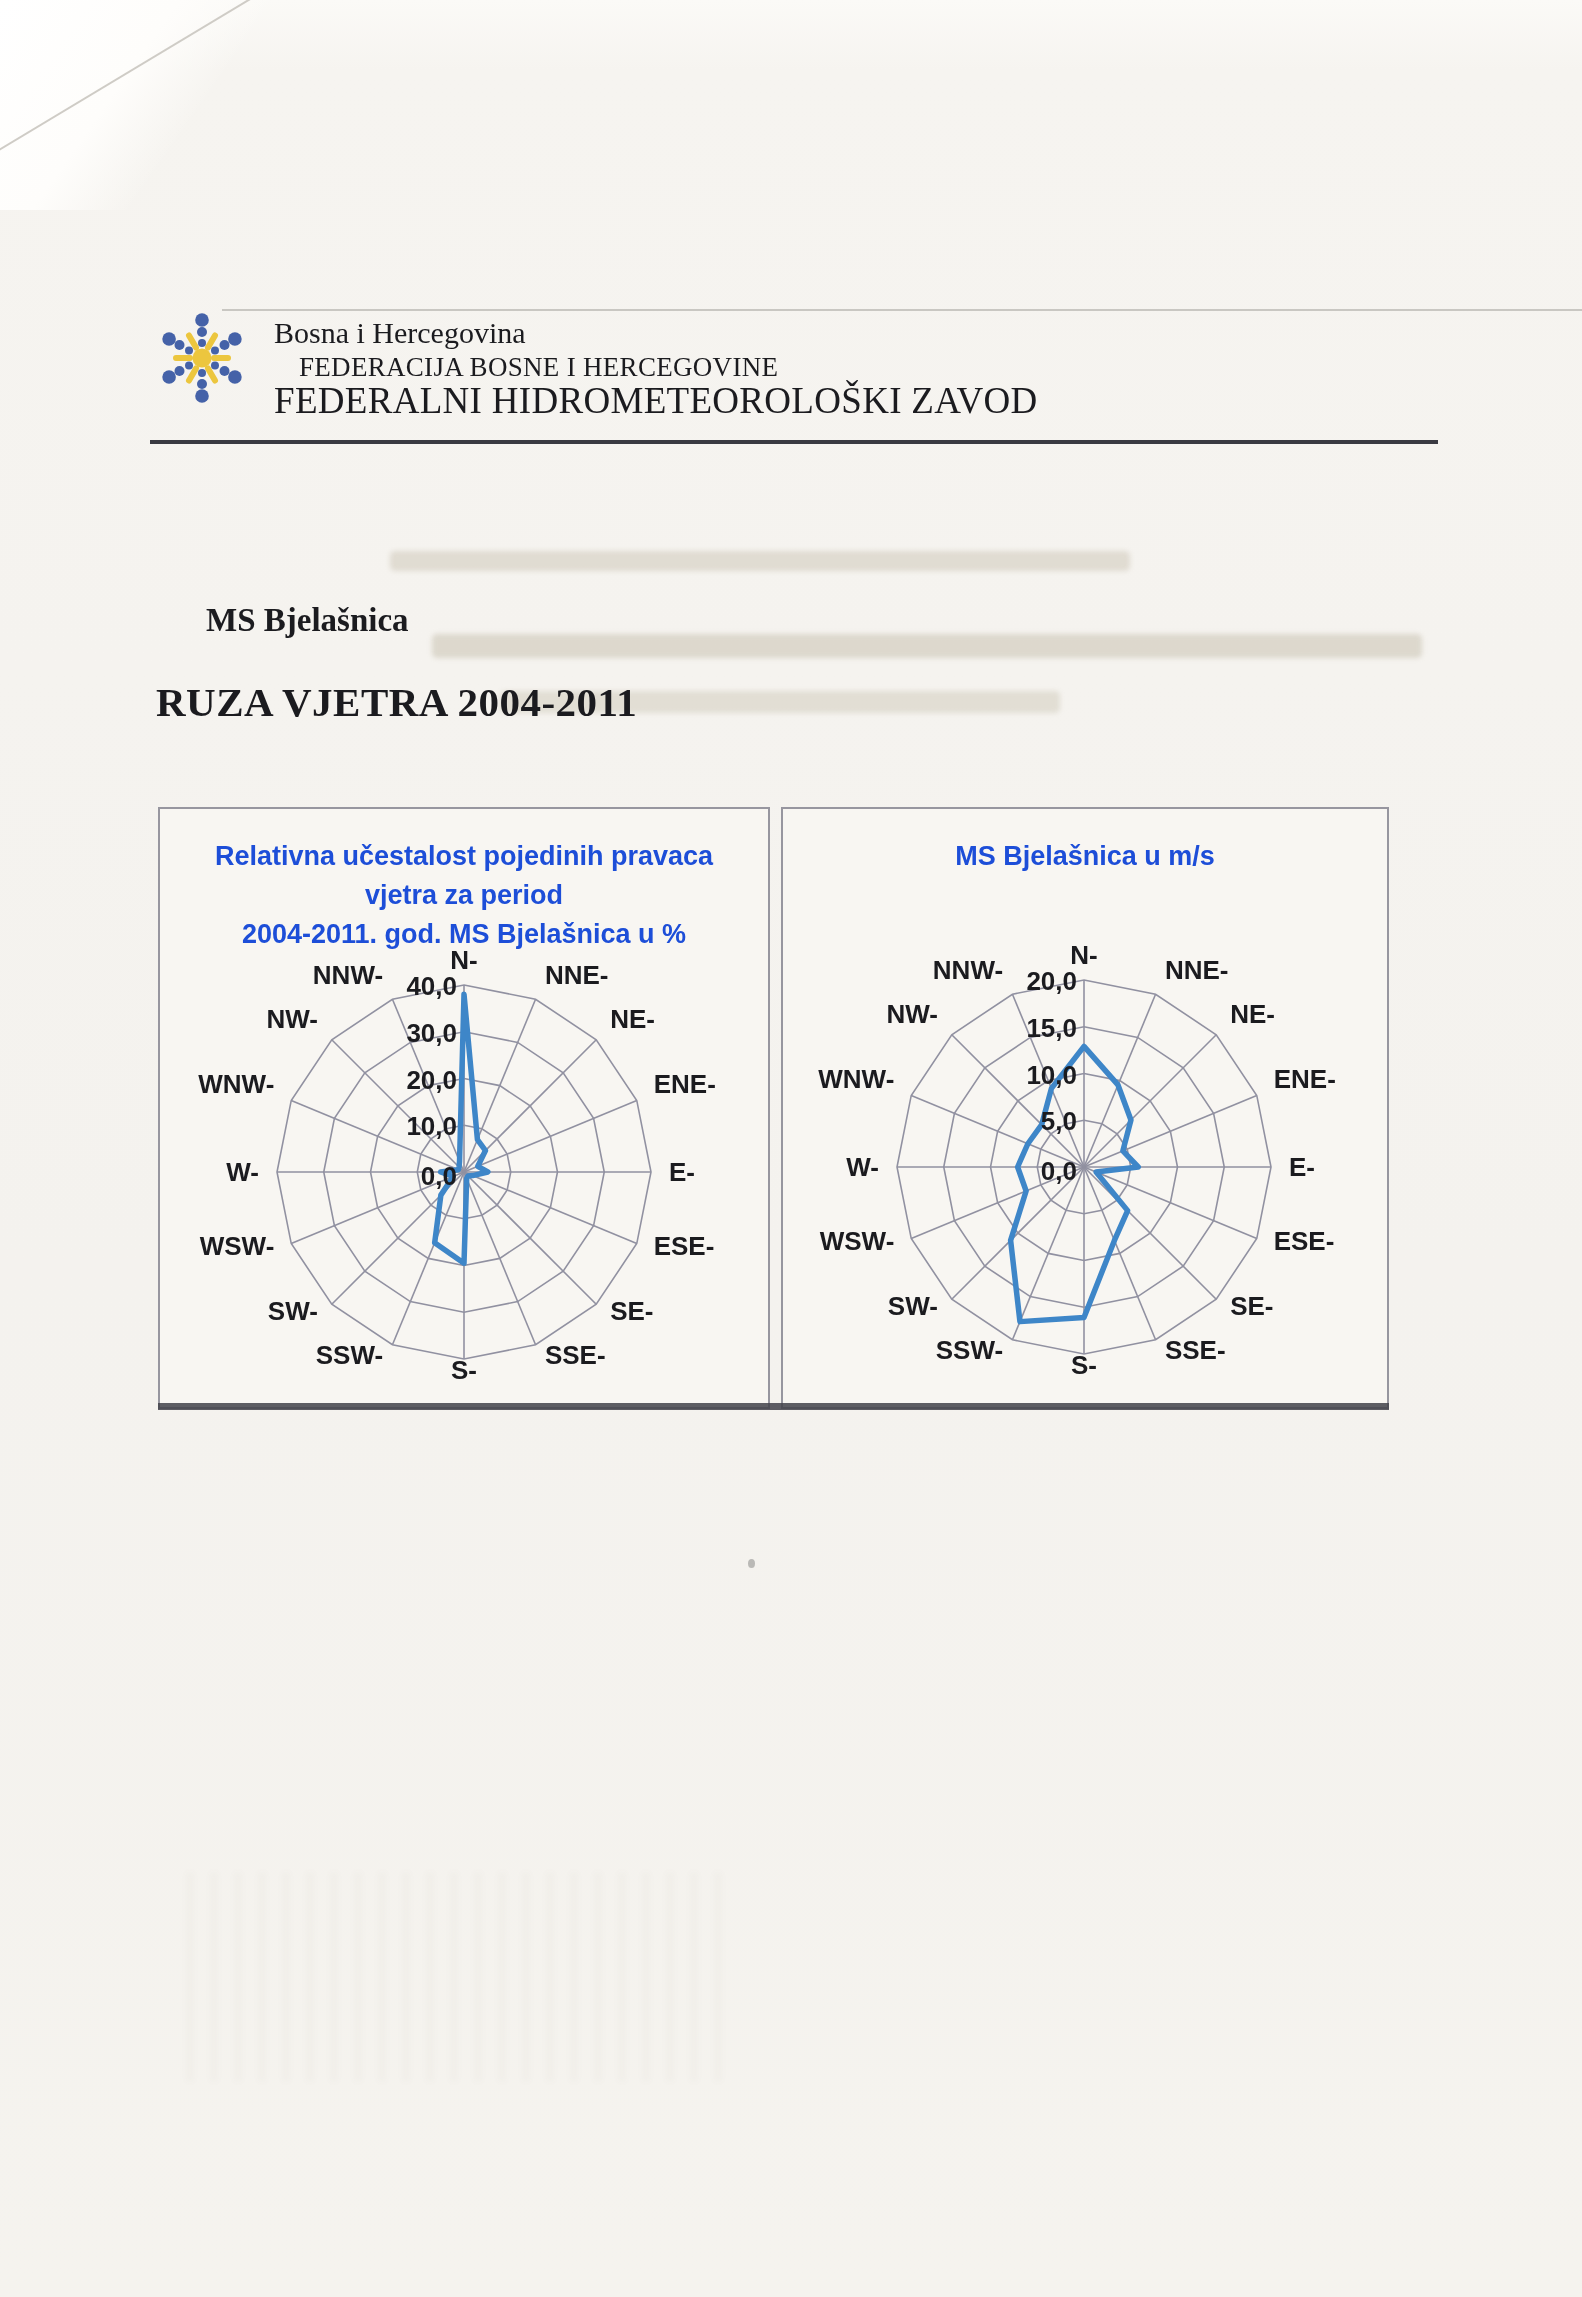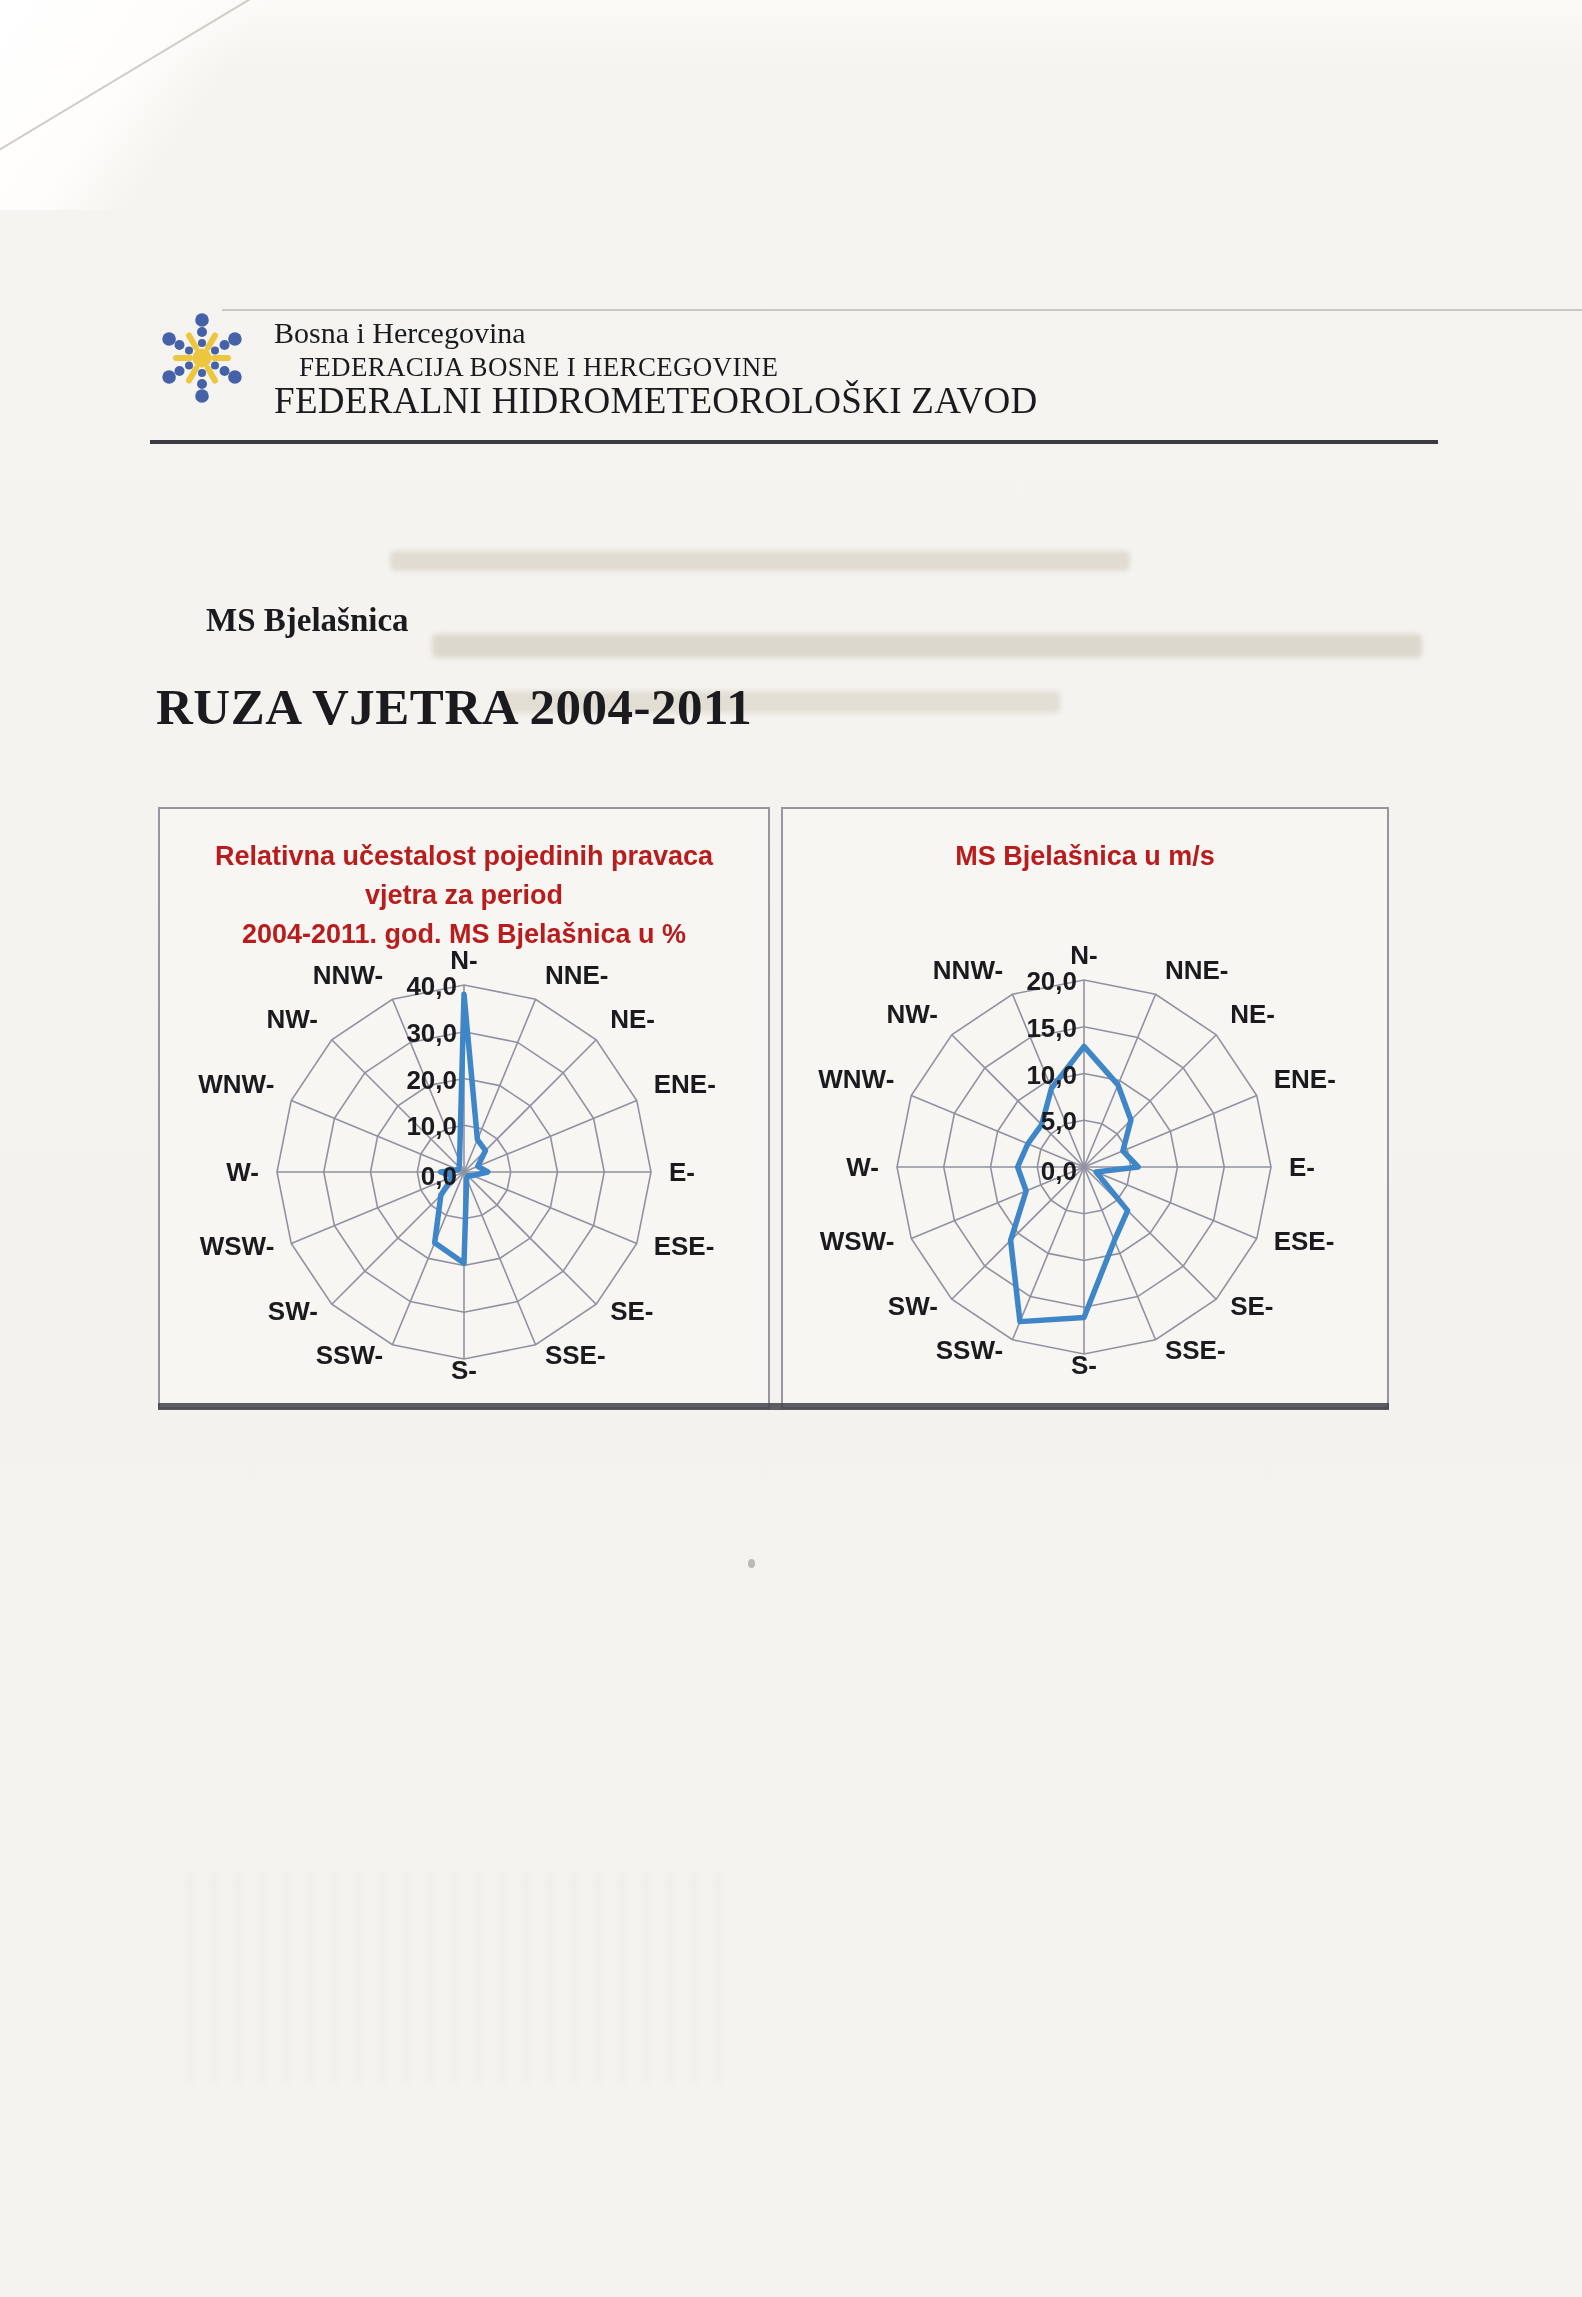--- a/index.html
+++ b/index.html
@@ -18,21 +18,21 @@
 
   .hdr{position:absolute;left:152px;top:308px;display:flex;gap:18px;}
   .logo-box{width:104px;height:96px;flex:0 0 auto;}
   .org{padding-top:8px;line-height:34px;}
   .org-1{font-size:30px;}
   .org-2{font-size:27px;letter-spacing:.3px;margin-left:25px;}
   .org-3{font-size:37px;font-weight:normal;letter-spacing:.3px;}
   .header-rule{position:absolute;left:150px;top:440px;width:1288px;height:3.5px;background:#3a3a42;}
 
   .station-title{position:absolute;left:158px;top:602px;font-size:33px;font-weight:bold;margin-left:48px;}
-  .report-title{position:absolute;left:156px;top:678px;font-size:51px;font-weight:bold;letter-spacing:.5px;}
+  .report-title{position:absolute;left:156px;top:678px;font-size:41px;font-weight:bold;letter-spacing:.5px;}
 
   
   .ghost{position:absolute;border-radius:5px;filter:blur(2.5px);}
   .ghost-1{left:390px;top:551px;width:740px;height:20px;background:rgba(158,148,118,.24);}
   .ghost-2{left:432px;top:634px;width:990px;height:24px;background:rgba(158,148,118,.28);}
   .ghost-3{left:500px;top:691px;width:560px;height:22px;background:rgba(158,148,118,.22);}
   .ghost-bars{left:170px;top:1872px;width:560px;height:210px;opacity:.05;filter:blur(3px);
     background:repeating-linear-gradient(90deg,rgba(120,110,90,0) 0 16px,rgba(120,110,90,.6) 16px 24px);}
   .ghost-blob-l{left:250px;top:1120px;width:230px;height:170px;opacity:.05;filter:blur(4px);
     background:repeating-linear-gradient(90deg,rgba(120,110,90,0) 0 12px,rgba(120,110,90,.55) 12px 19px);}
@@ -40,21 +40,21 @@
     background:repeating-linear-gradient(90deg,rgba(120,110,90,0) 0 12px,rgba(120,110,90,.55) 12px 19px);}
 
   .panel{position:absolute;top:807px;height:602px;box-sizing:border-box;
     background:#f8f6f2;border:2px solid #97969f;}
   .panel-left{left:158px;width:612px;}
   .panel-right{left:781px;width:608px;}
   .panel-bottom-band{position:absolute;left:158px;top:1403px;width:1231px;height:7px;
     background:#43434b;opacity:.85;filter:blur(.6px);}
 
   .chart-title{position:relative;z-index:2;margin-top:28px;text-align:center;
-    font-family:"Liberation Sans", sans-serif;font-weight:700;font-size:27px;line-height:39px;color:#b91c1c;}
+    font-family:"Liberation Sans", sans-serif;font-weight:700;font-size:27px;line-height:39px;color:#1d4ed8;}
   .chart-host{position:absolute;left:0;top:0;width:100%;height:100%;}
   .chart-host svg{position:absolute;left:0;top:0;}
   svg text{font-family:"Liberation Sans", sans-serif;}
 
   .ink-dot{position:absolute;left:748px;top:1559px;width:7px;height:9px;border-radius:50%;
     background:#8b8b89;opacity:.55;}
 </style>
 </head>
 <body>
 

